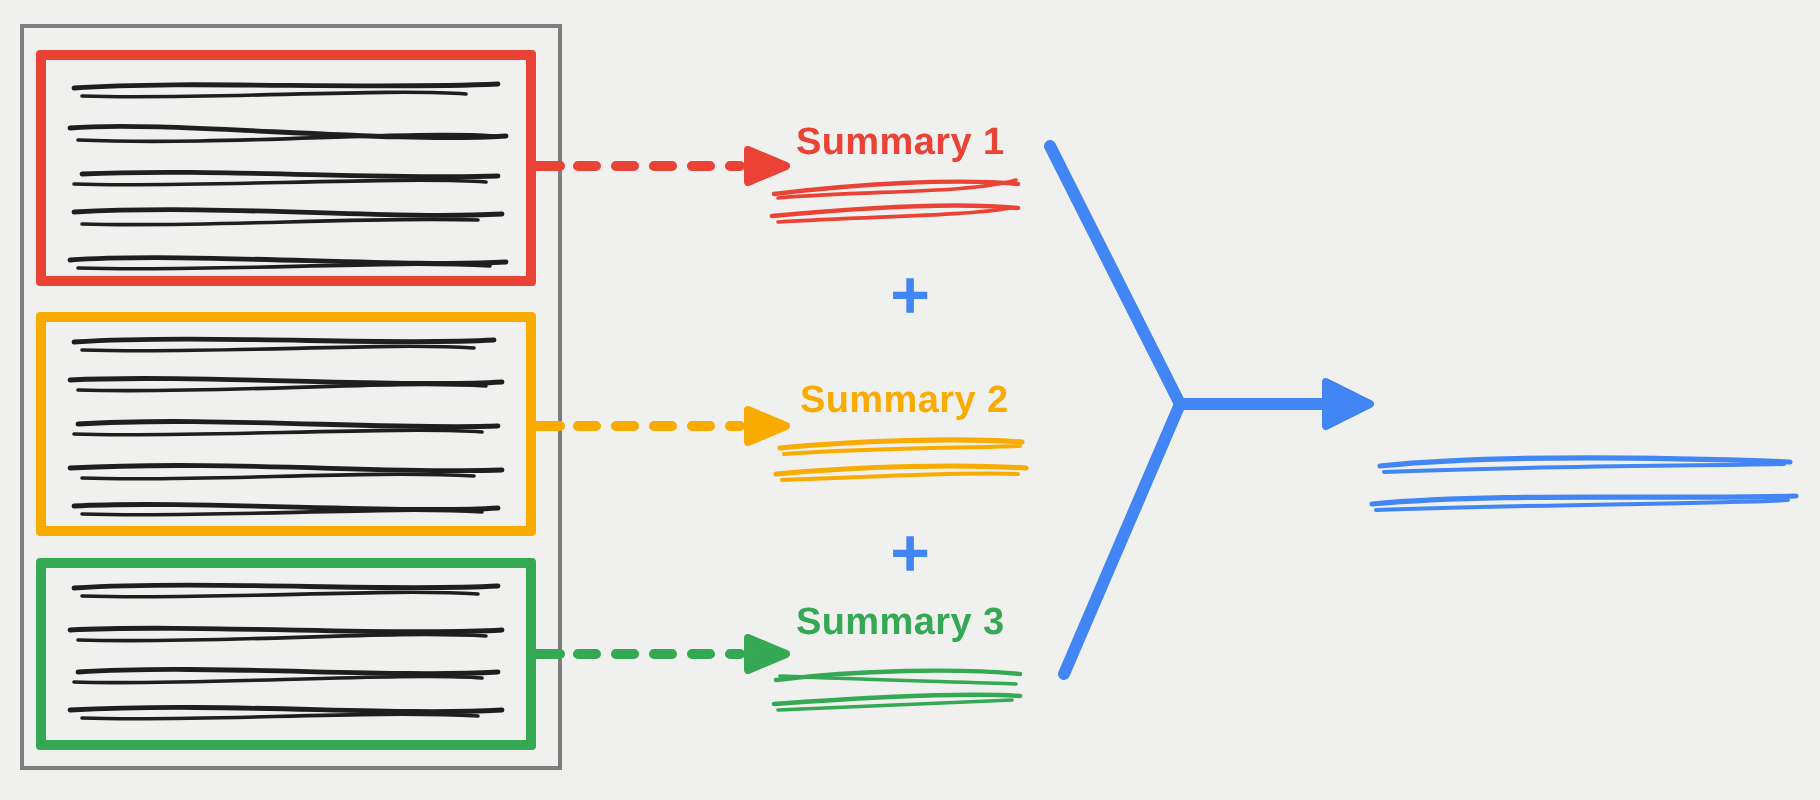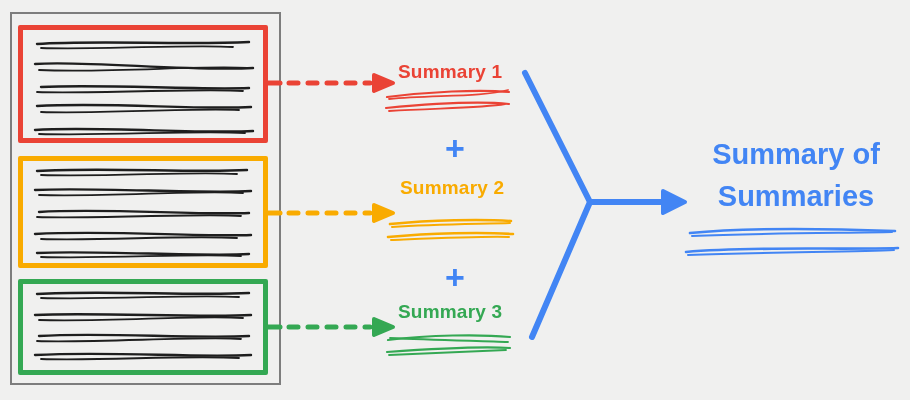--- a/index.html
+++ b/index.html
@@ -36,21 +36,21 @@
   svg .fill-blue{fill:var(--blue);stroke:var(--blue);stroke-linejoin:round;}
 
   .dashed-arrow{position:absolute;left:266px;width:132px;height:26px;}
   .da-red{top:70px;} .da-orange{top:200px;} .da-green{top:314px;}
 
   .sum-label{
     position:absolute;font-size:19px;font-weight:700;letter-spacing:.2px;
     white-space:nowrap;line-height:1;
   }
   .lab-red{left:398px;top:62px;color:var(--red);}
-  .lab-orange{left:400px;top:178px;color:var(--orange);}
+  .lab-orange{left:400px;top:191px;color:var(--orange);}
   .lab-green{left:398px;top:302px;color:var(--green);}
 
   .sum-underline{position:absolute;width:132px;height:28px;}
   .ul-red{left:383px;top:86px;} .ul-orange{left:386px;top:215px;} .ul-green{left:384px;top:330px;}
 
   .plus{
     position:absolute;left:437px;width:36px;text-align:center;
     color:var(--blue);font-size:34px;font-weight:700;line-height:38px;
   }
   .plus-1{top:129px;} .plus-2{top:258px;}
@@ -157,21 +157,20 @@
   <div class="plus plus-1">+</div>
   <div class="plus plus-2">+</div>
 
   <svg class="merge-svg" viewBox="0 0 180 285">
     <path class="stroke-blue" stroke-width="6" d="M10,11 L75,140"></path>
     <path class="stroke-blue" stroke-width="6" d="M17,275 L75,140"></path>
     <path class="stroke-blue" stroke-width="6" d="M75,140 L148,140"></path>
     <path class="fill-blue" stroke-width="4" d="M148,129 L170,140 L148,151 Z"></path>
   </svg>
 
-  <div class="result-title">Summary of Summaries</div>
   <svg class="result-underline" viewBox="0 0 225 42">
     <path class="stroke-blue" stroke-width="2.6" d="M10,13 C70,7 160,9 215,11"></path>
     <path class="stroke-blue" stroke-width="2" d="M12,16 C80,13 170,13 212,12"></path>
     <path class="stroke-blue" stroke-width="2.6" d="M6,32 C70,26 160,30 218,28"></path>
     <path class="stroke-blue" stroke-width="2" d="M8,35 C90,32 180,32 214,30"></path>
   </svg>
 
 </div>
 
 </body></html>

